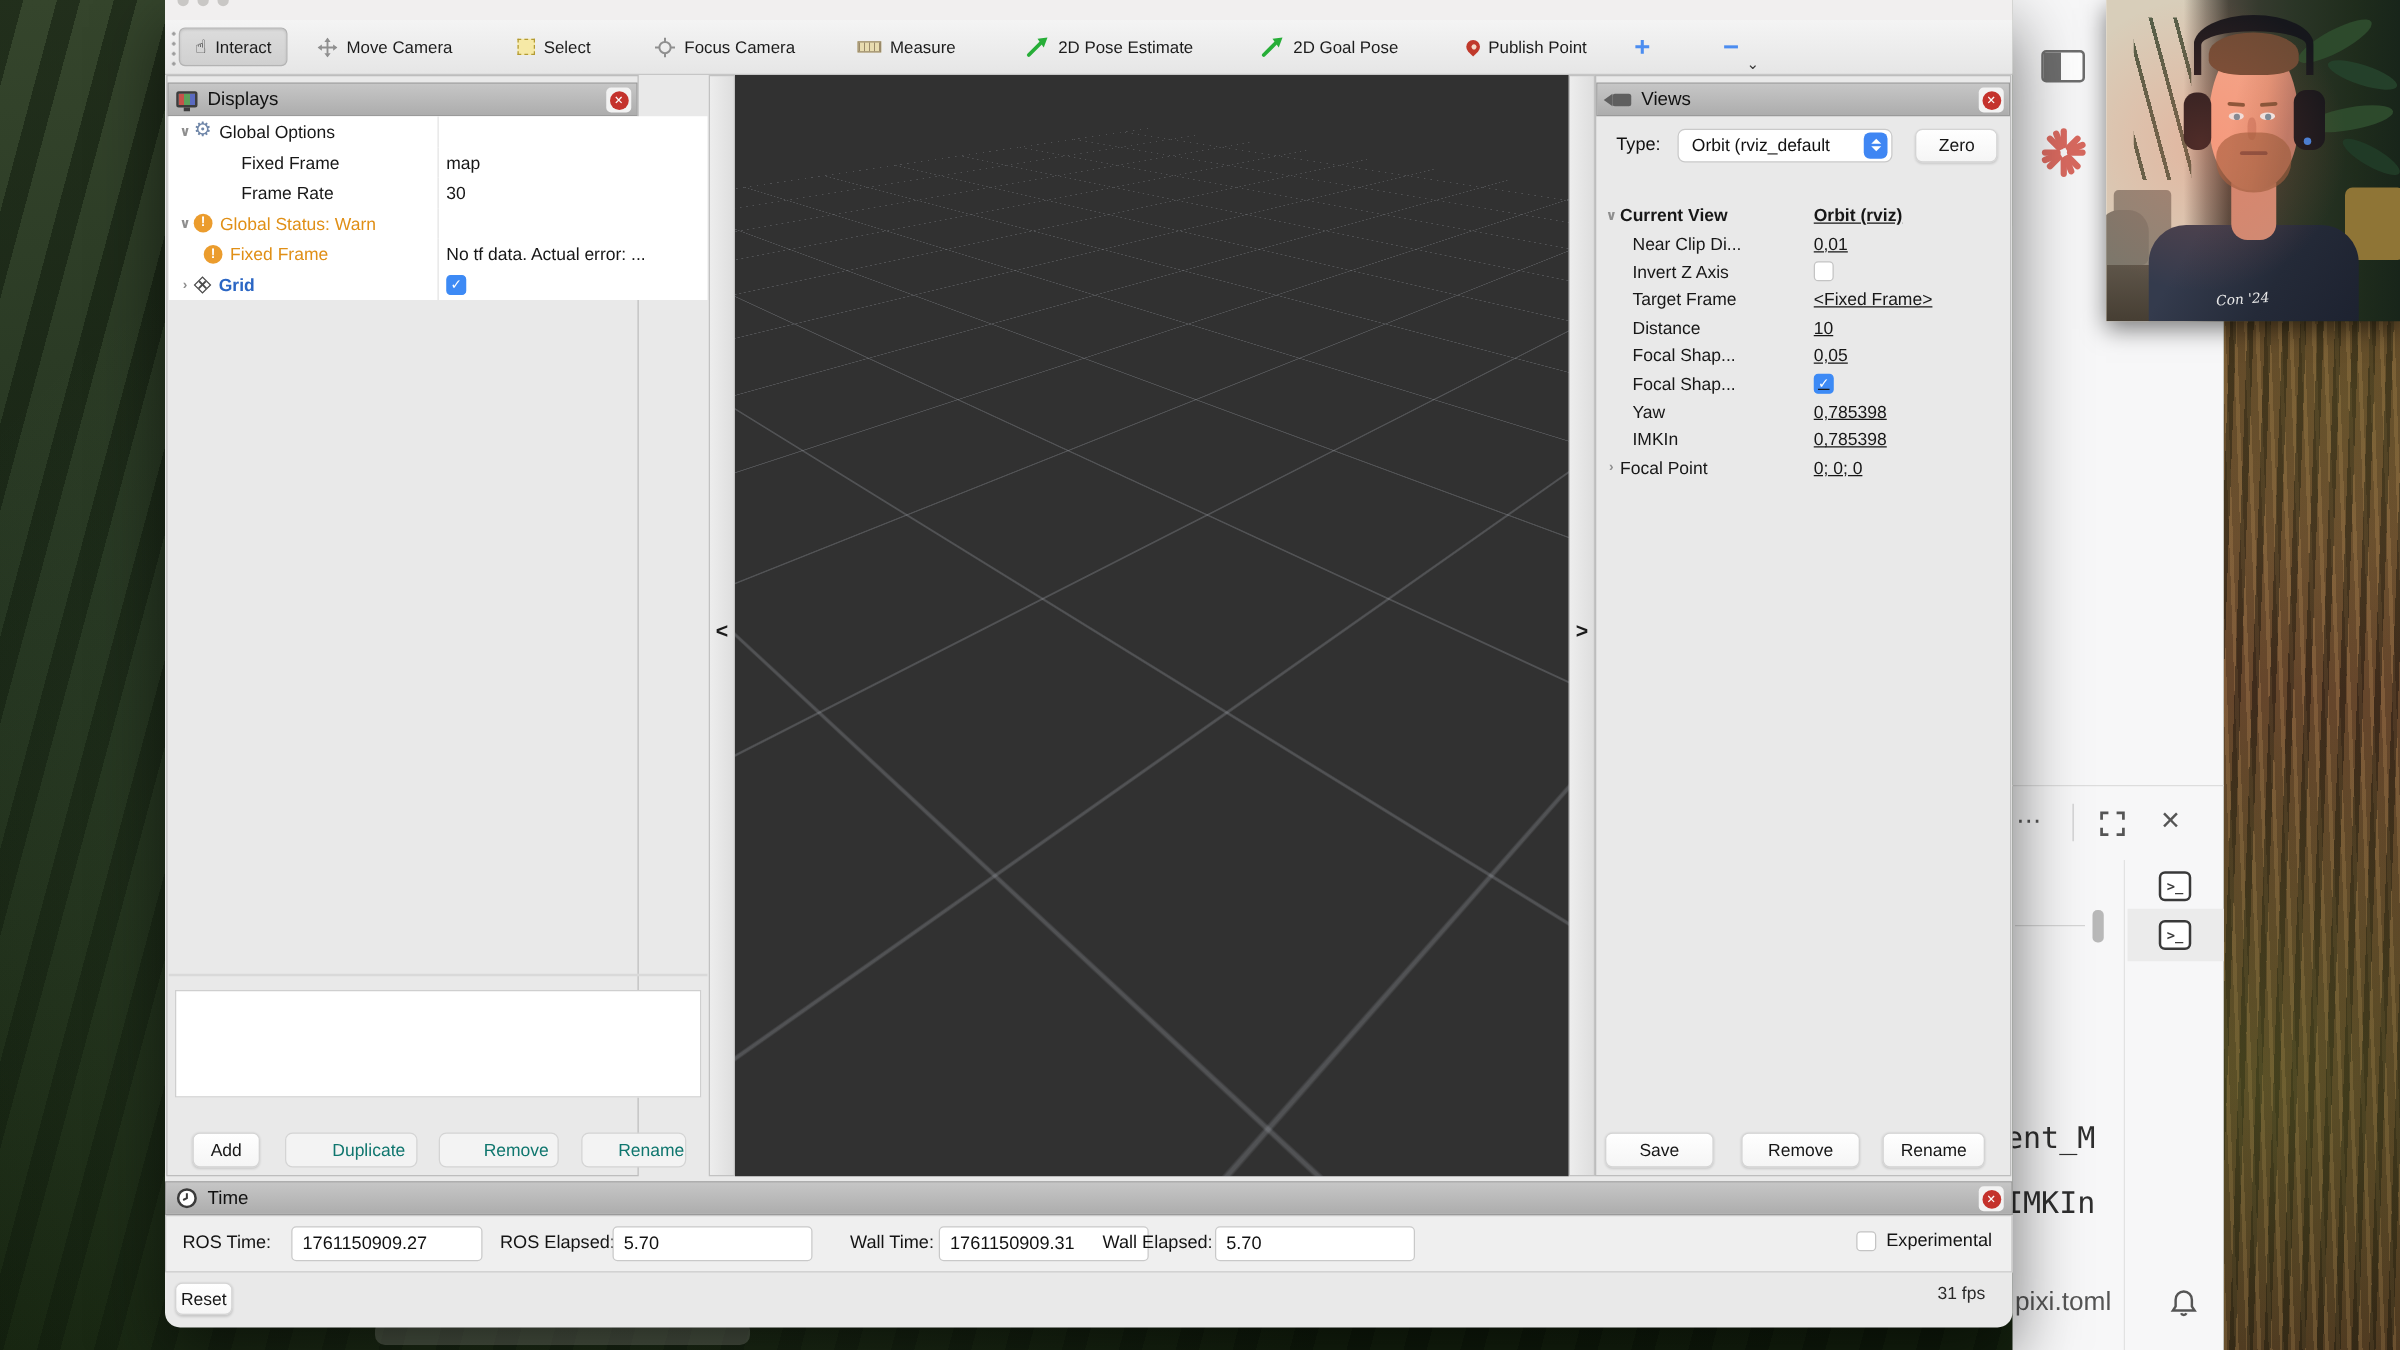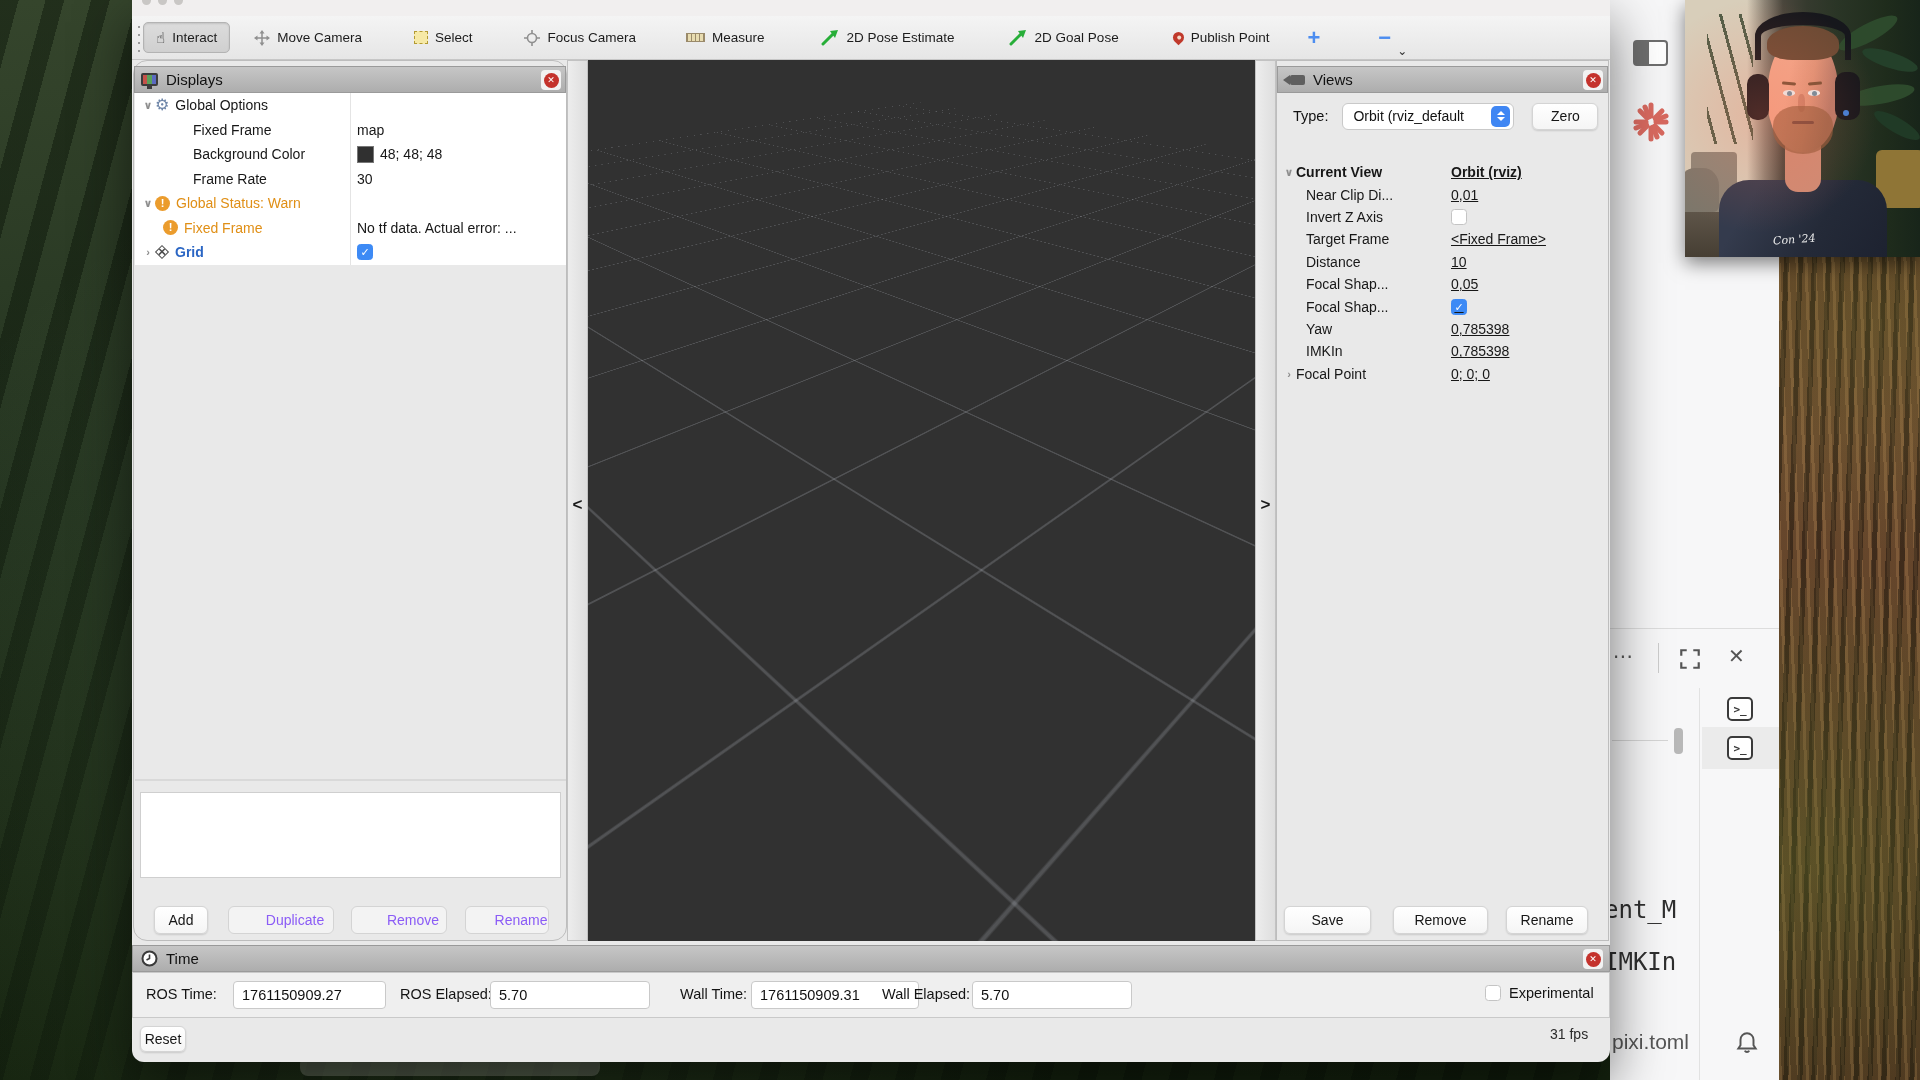--- a/index.html
+++ b/index.html
@@ -63,21 +63,21 @@
   .ico-hand { font-size:15px; line-height:14px; }
   .ico-select { width:14px; height:13px; border:1.5px dashed #b39a33; background:#f6e9a6; }
   .ico-ruler { width:19px; height:9px; border:1px solid #9a8a6a;
     background:#e8dcb0 repeating-linear-gradient(90deg,#9a8a6a 0 1px,transparent 1px 4px); }
   .ico-pin { width:11px; height:11px; background:#c0392b; border-radius:50% 50% 50% 0; transform:rotate(-45deg); position:relative; }
   .ico-pin::after { content:""; position:absolute; left:3.5px; top:3.5px; width:4px; height:4px; border-radius:50%; background:#f3d9c8; }
 
   
   .main { position:absolute; left:0; top:60px; width:100%; height:881px; }
   .panel { position:absolute; top:0; height:881px; background:#e9e9e9; border:1px solid #bdbdbd; }
-  .panel.displays { left:1px; width:434px;border-radius:14px; }
+  .panel.displays { left:1px; width:378px; }
   .panel.views { left:1144px; width:333px; }
   .phead { position:absolute; left:0; top:5px; width:100%; height:27px;
     background:linear-gradient(#c6c6c6,#adadad); border:1px solid #9a9a9a;
     display:flex; align-items:center; gap:8px; padding:0 6px; font-size:15px; color:#111; }
   .closebtn { position:absolute; right:4px; top:3px; width:20px; height:20px; border-radius:4px; background:#f2f2f2;
     display:flex; align-items:center; justify-content:center; }
   .closebtn::after { content:"✕"; width:15px; height:15px; border-radius:50%; background:#c4322c; color:#fff;
     font-size:9px; line-height:15px; text-align:center; font-weight:bold; }
   .ico-monitor { width:17px; height:13px; border:2px solid #3c3c3c; border-radius:2px; position:relative;
     background:linear-gradient(90deg,#c5524a 0 34%,#5aa05a 34% 67%,#5a6ac0 67%); }
@@ -105,21 +105,21 @@
   .swatch { width:17px; height:17px; background:#303030; border:1px solid #777; flex:none; }
   .cb { width:16px; height:16px; border:1px solid #c4c4c4; border-radius:3.5px; background:#fff; flex:none; }
   .cb.on { background:#3d8af5; border-color:#3d8af5; }
   .cb.on::after { content:"✓"; display:block; color:#fff; font-size:11px; font-weight:bold; text-align:center; line-height:15px; }
 
   .dsplit { position:absolute; left:1px; top:718px; width:431px; height:2px; background:#d9d9d9; }
   .dbox { position:absolute; left:6px; top:731px; width:421px; height:86px; background:#fff; border:1px solid #cfcfcf; }
 
   .btn { position:absolute; height:28px; background:linear-gradient(#ffffff,#f5f5f5); border:1px solid #d4d4d4; border-radius:6px;
     box-shadow:0 1px 2px rgba(0,0,0,.14); font-size:14px; color:#161616; display:flex; align-items:center; justify-content:center;text-align:right; }
-  .btn.dis { color:#8b5cf6; background:#f3f3f3; box-shadow:none;padding-left:28px; }
+  .btn.dis { color:#0f766e; background:#f3f3f3; box-shadow:none;padding-left:28px; }
 
   
   .typerow { position:absolute; left:0; top:38px; width:100%; height:34px; display:flex; align-items:center; font-size:14.5px; color:#111; }
   .dd { display:flex; align-items:center; height:27px; background:#fff; border:1px solid #c9c9c9; border-radius:6px;
     padding:0 3px 0 10px; font-size:14px; color:#111; }
   .dd-step { width:19px; height:21px; background:#3f86f3; border-radius:5px; margin-left:8px; display:flex; flex-direction:column;
     align-items:center; justify-content:center; gap:2px; }
   .dd-step i { display:block; width:0; height:0; border-left:4px solid transparent; border-right:4px solid transparent; }
   .dd-step i.up { border-bottom:4px solid #fff; }
   .dd-step i.dn { border-top:4px solid #fff; }
@@ -316,31 +316,20 @@
                 <span>Fixed Frame</span>
               </div>
             <div class="tcell-v">
                 <span>map</span>
               </div>
           </div>
           <div class="trow">
             <div class="tcell-l">
                 <span class="ind"></span>
                 <span class="ind2"></span>
-                <span>Background Color</span>
-              </div>
-            <div class="tcell-v">
-                <span class="swatch"></span>
-              <span>48; 48; 48</span>
-              </div>
-          </div>
-          <div class="trow">
-            <div class="tcell-l">
-                <span class="ind"></span>
-                <span class="ind2"></span>
                 <span>Frame Rate</span>
               </div>
             <div class="tcell-v">
                 <span>30</span>
               </div>
           </div>
           <div class="trow">
             <div class="tcell-l">
                 <span class="exp">∨</span>
               <span class="ico-warn">!</span>

